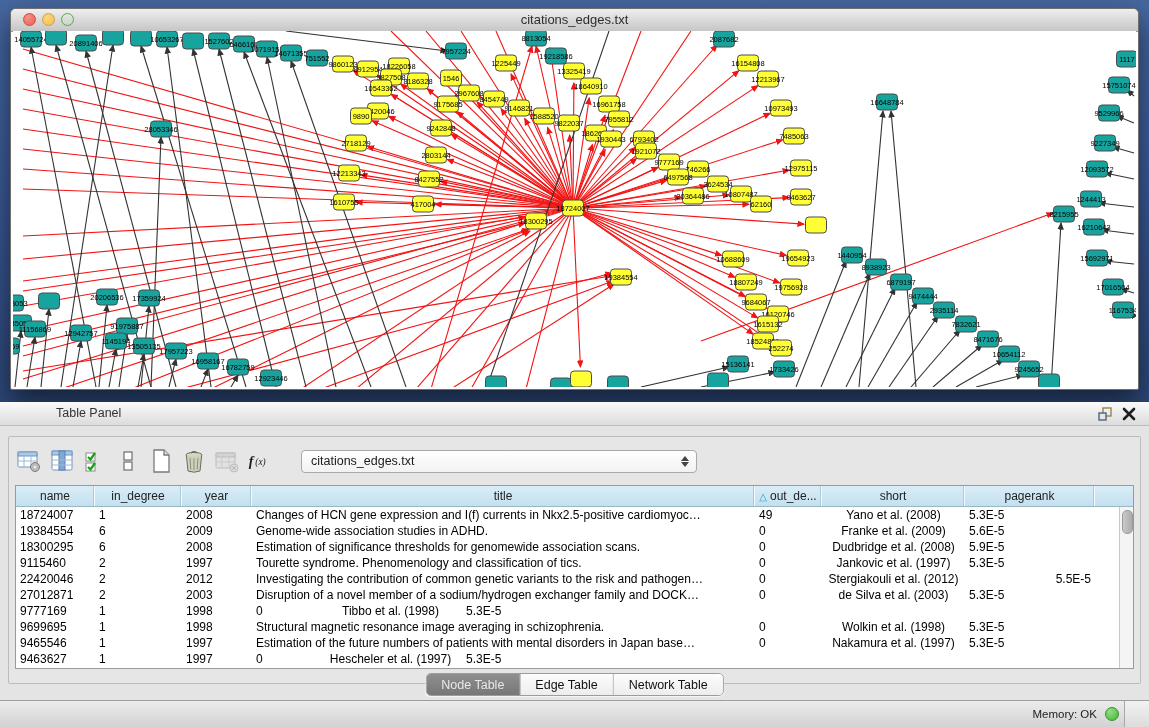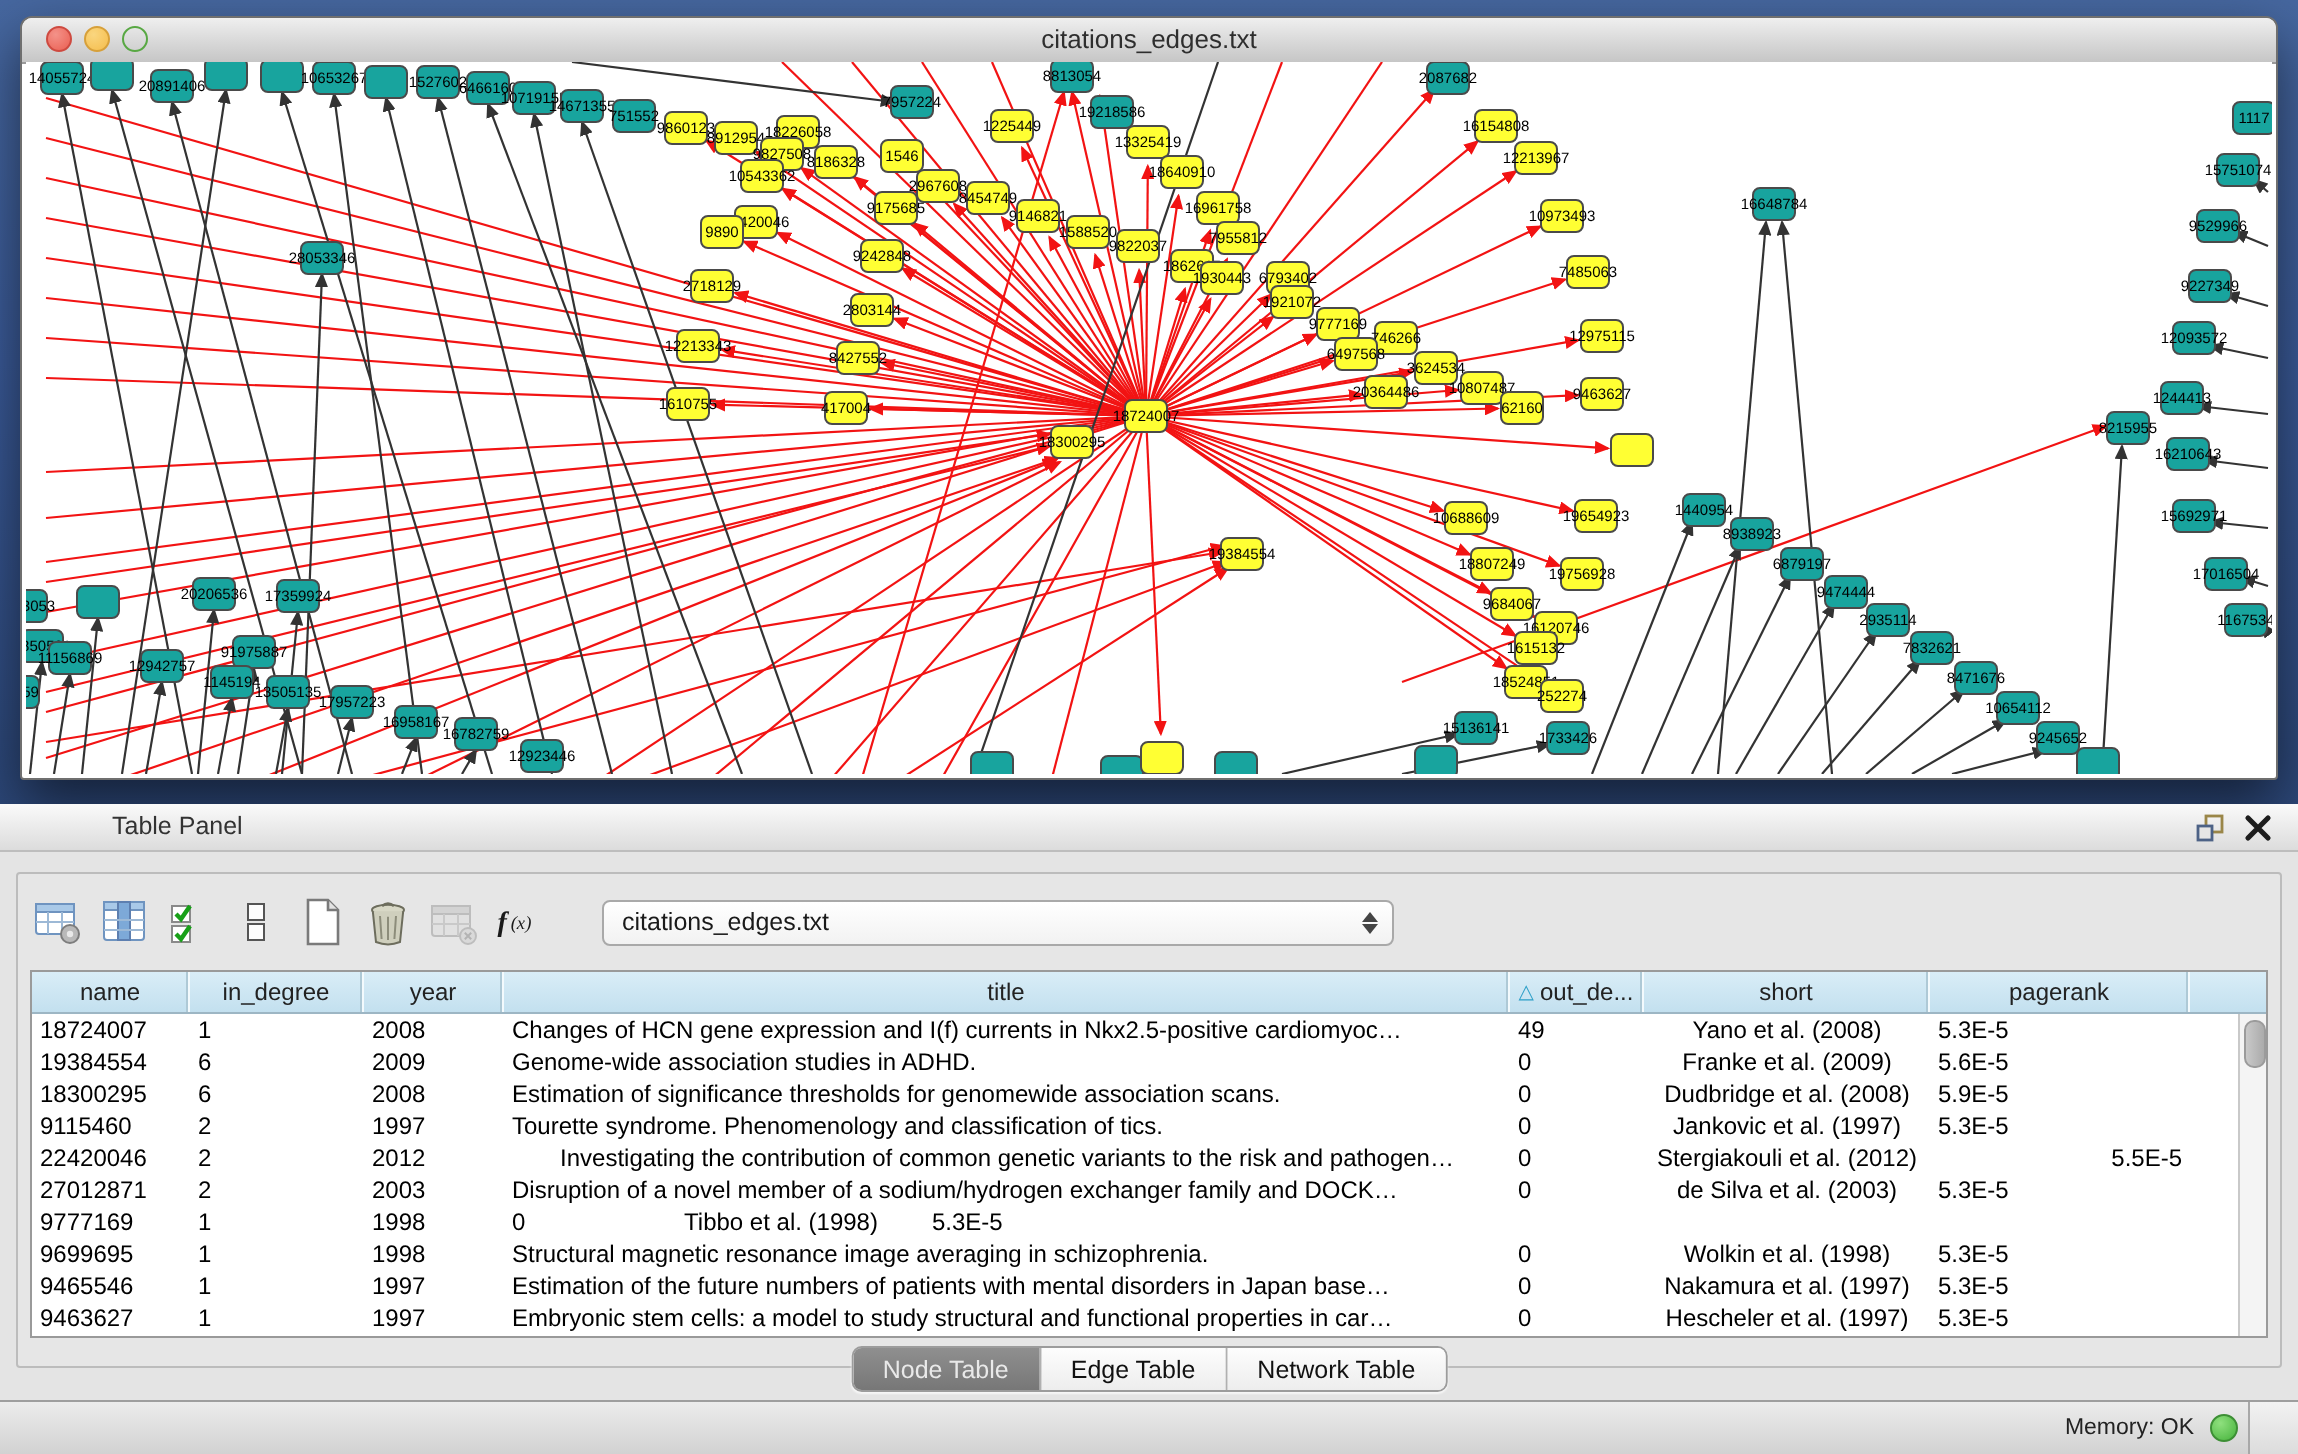--- a/index.html
+++ b/index.html
@@ -622,21 +622,21 @@
             <div class="td left" style="width: 70px;">1997</div>
             <div class="td left" style="width: 503px;">Tourette syndrome. Phenomenology and classification of tics.</div>
             <div class="td left" style="width: 67px;">0</div>
             <div class="td center" style="width: 143px;">Jankovic et al. (1997)</div>
             <div class="td left" style="width: 130px;">5.3E-5</div>
           </div>
           <div class="tr">
             <div class="td left" style="width: 79px;">22420046</div>
             <div class="td left" style="width: 87px;">2</div>
             <div class="td left" style="width: 70px;">2012</div>
-            <div class="td left" style="width: 503px; text-align: center;">Investigating the contribution of common genetic variants to the risk and pathogen…</div>
+            <div class="td left" style="width: 503px;">Investigating the contribution of common genetic variants to the risk and pathogen…</div>
             <div class="td left" style="width: 67px;">0</div>
             <div class="td center" style="width: 143px;">Stergiakouli et al. (2012)</div>
             <div class="td left" style="width: 130px; text-align: right;">5.5E-5</div>
           </div>
           <div class="tr">
             <div class="td left" style="width: 79px;">27012871</div>
             <div class="td left" style="width: 87px;">2</div>
             <div class="td left" style="width: 70px;">2003</div>
             <div class="td left" style="width: 503px;">Disruption of a novel member of a sodium/hydrogen exchanger family and DOCK…</div>
             <div class="td left" style="width: 67px;">0</div>
@@ -666,21 +666,20 @@
             <div class="td left" style="width: 70px;">1997</div>
             <div class="td left" style="width: 503px;">Estimation of the future numbers of patients with mental disorders in Japan base…</div>
             <div class="td left" style="width: 67px;">0</div>
             <div class="td center" style="width: 143px;">Nakamura et al. (1997)</div>
             <div class="td left" style="width: 130px;">5.3E-5</div>
           </div>
           <div class="tr">
             <div class="td left" style="width: 79px;">9463627</div>
             <div class="td left" style="width: 87px;">1</div>
             <div class="td left" style="width: 70px;">1997</div>
-            <div class="td left" style="width: 503px;">Embryonic stem cells: a model to study structural and functional properties in car…</div>
             <div class="td left" style="width: 67px;">0</div>
             <div class="td center" style="width: 143px;">Hescheler et al. (1997)</div>
             <div class="td left" style="width: 130px;">5.3E-5</div>
           </div>
         </div>
       <div class="vscroll">
         <div class="vthumb"></div>
       </div>
     </div>
   </div>

